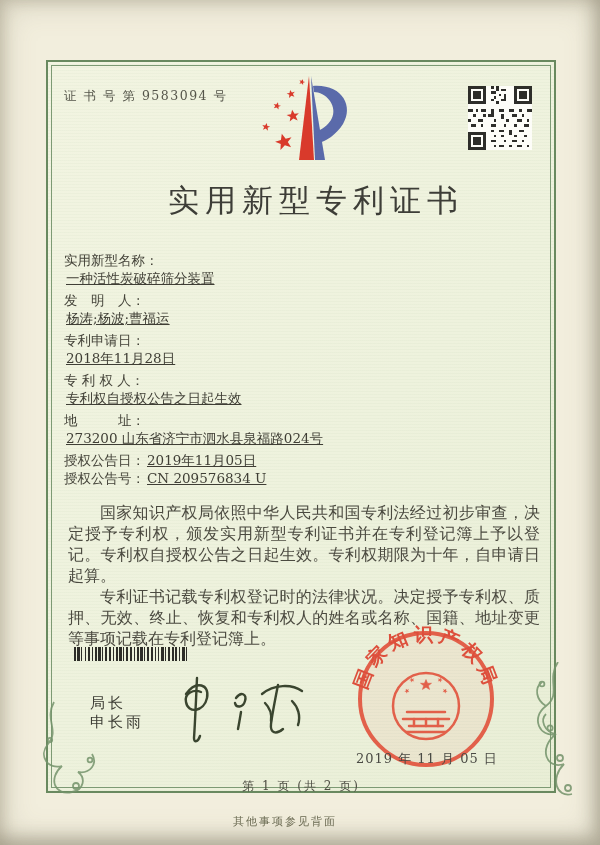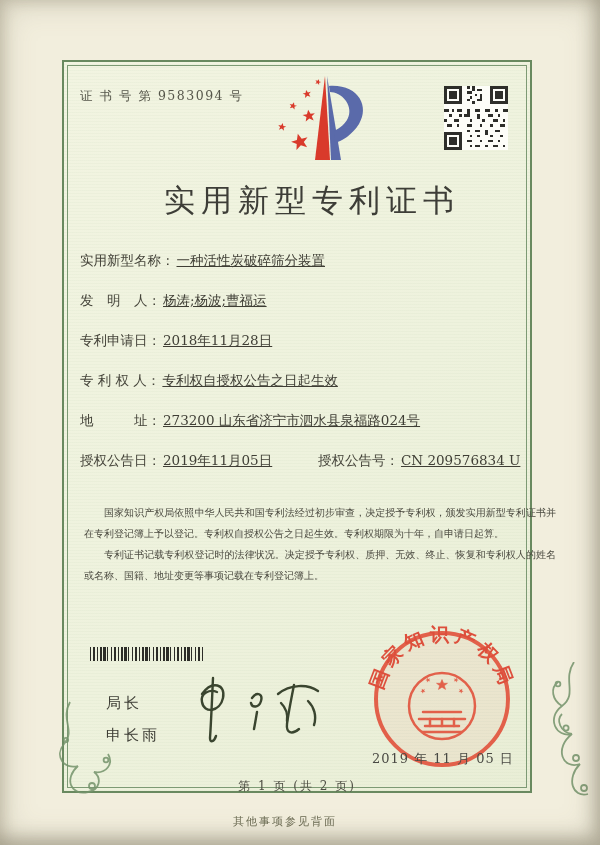--- a/index.html
+++ b/index.html
@@ -8,46 +8,46 @@
     position:relative; overflow:hidden;
     font-family:"DejaVu Serif","Liberation Serif",serif;
     background:#f2eedd; color:#44443c;
   }
   .abs { position:absolute; }
   
   .vignette { inset:0; pointer-events:none; z-index:50;
     box-shadow: inset 0 0 34px rgba(115,108,82,.28), inset -7px -9px 16px rgba(95,90,70,.30), inset 5px 3px 14px rgba(120,112,88,.18);
   }
   
-  .frame { left:62px; top:60px; width:470px; height:733px;
+  .frame { left:46px; top:60px; width:510px; height:733px;
     border:2px solid #69895f;
     background:
       repeating-linear-gradient(0deg, rgba(140,170,130,.05) 0 1px, rgba(0,0,0,0) 1px 3px),
       linear-gradient(135deg,#f2f4e1 0%,#eef2dd 55%,#e9eed6 100%);
   }
   .frame-inner { inset:3px; border:1px solid #7d9a74; pointer-events:none; }
   .cert-no { left:16px; top:26px; font-size:12.5px; letter-spacing:1.5px; color:#55554a; }
   .logo { left:198px; top:10px; }
   .qr { right:22px; top:24px; }
   .title { left:0; right:0; top:118px; text-align:center;
     font-size:31px; letter-spacing:6px; color:#3d3d37; font-weight:500;padding-left:30px; }
   .fields { left:16px; right:14px; top:190px; font-size:13.5px; color:#3f3e35; }
-  .row { height:40px; display:flex; align-items:flex-start; white-space:pre; }
+  .row { height:40px; display:flex; align-items:flex-start; white-space:pre;flex-direction:column; }
   .row .lbl { color:#45443a; }
   .row .val { margin-left:2px;text-decoration:underline; }
   .row.grant .pair1 { width:238px; flex:none; }
-  .paras { left:20px; width:472px; top:440px; font-size:10px; line-height:21px;
+  .paras { left:20px; width:472px; top:440px; font-size:16px; line-height:21px;
     color:#4b4a40; text-align:justify; }
   .paras p { text-indent:2em; }
   .barcode { left:26px; top:585px; width:114px; height:14px;
     background:repeating-linear-gradient(90deg,#2d2d28 0 1.5px,rgba(0,0,0,0) 1.5px 3px,#2d2d28 3px 5.5px,rgba(0,0,0,0) 5.5px 7px,#2d2d28 7px 8px,rgba(0,0,0,0) 8px 10.5px);
   }
   .director { left:42px; top:632px; font-size:15px; color:#3c3c34; }
   .director .t { letter-spacing:3px; }
-  .director .n { margin-top:13px; letter-spacing:3px; }
+  .director .n { letter-spacing:3px; }
   .sig { left:122px; top:610px; }
   .seal { left:303px; top:562px; }
   .seal-date { left:308px; top:688px; font-size:13px; letter-spacing:1px; color:#4a4a44; z-index:6; }
   .pagenum { left:0; right:0; top:716px; text-align:center; font-size:12px; letter-spacing:2px; color:#4c4c42; }
   .note { left:0; right:30px; top:814px; text-align:center; font-size:11px; letter-spacing:2px; color:#6a6a52; }
   .orn { pointer-events:none; opacity:.85; }
 </style>
 </head>
 <body>
 

